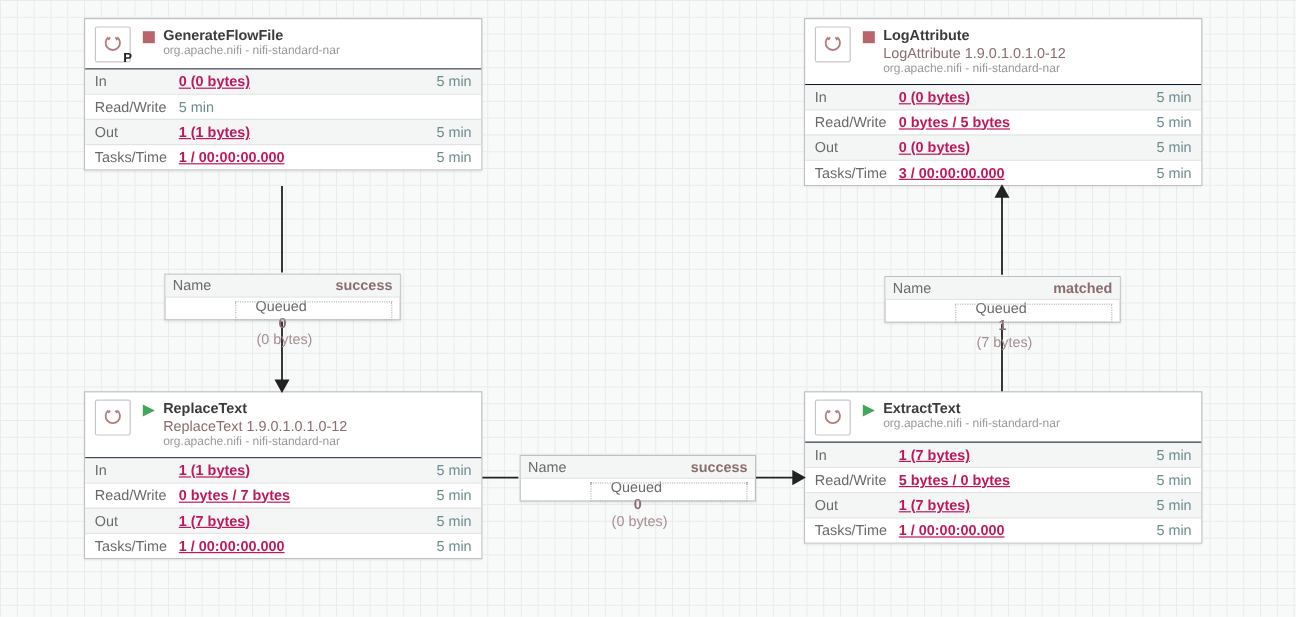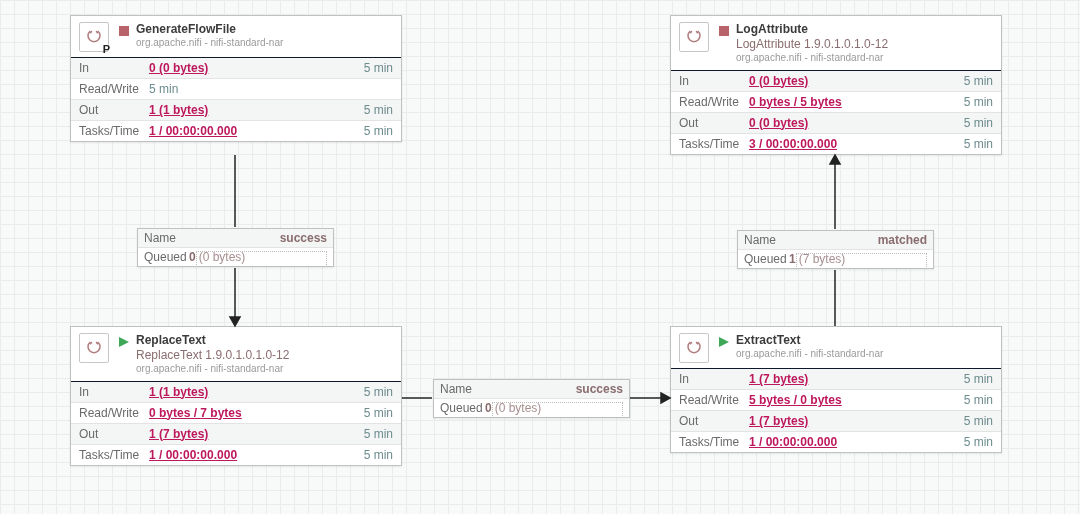--- a/index.html
+++ b/index.html
@@ -29,21 +29,21 @@
   .stat-row+.stat-row{border-top:1px solid #e3e3e3;}
   .stat-row:nth-child(odd){background:#f4f5f5;}
   .stat-row:nth-child(even){background:#ffffff;}
   .stat-label{width:70px;color:#6a6a6a;}
   .stat-val{font-weight:700;color:#be185d;flex:1;text-decoration:underline;}
   .stat-win{color:#6d8c8e;}
   .conn{position:absolute;width:195px;background:#fff;border:1px solid #bfc0c0;box-shadow:0 1px 2px rgba(0,0,0,.08);}
   .conn-row{display:flex;align-items:center;height:18px;padding:0 6px;font-size:12px;}
   .conn-row:first-child{background:#f4f5f5;justify-content:space-between;}
   .conn-row+.conn-row{border-top:1px solid #e3e3e3;}
-  .conn-queue{position:relative;}
+  .conn-queue{position:relative;flex-direction:column;}
   .conn-queue::after{content:"";position:absolute;left:58px;right:6px;top:3px;height:14px;
     border:1px dotted #bcbcbc;pointer-events:none;}
   .c-label{width:45px;color:#6a6a6a;}
   .c-val{font-weight:700;color:#8a6d6f;}
   .c-bytes{color:#a78f91;margin-left:3px;}
   svg.wire{position:absolute;overflow:visible;pointer-events:none;}
   svg.wire path{stroke:#222;stroke-width:1.5;fill:none;}
   svg.wire .head{fill:#222;}
 </style>
 </head>

